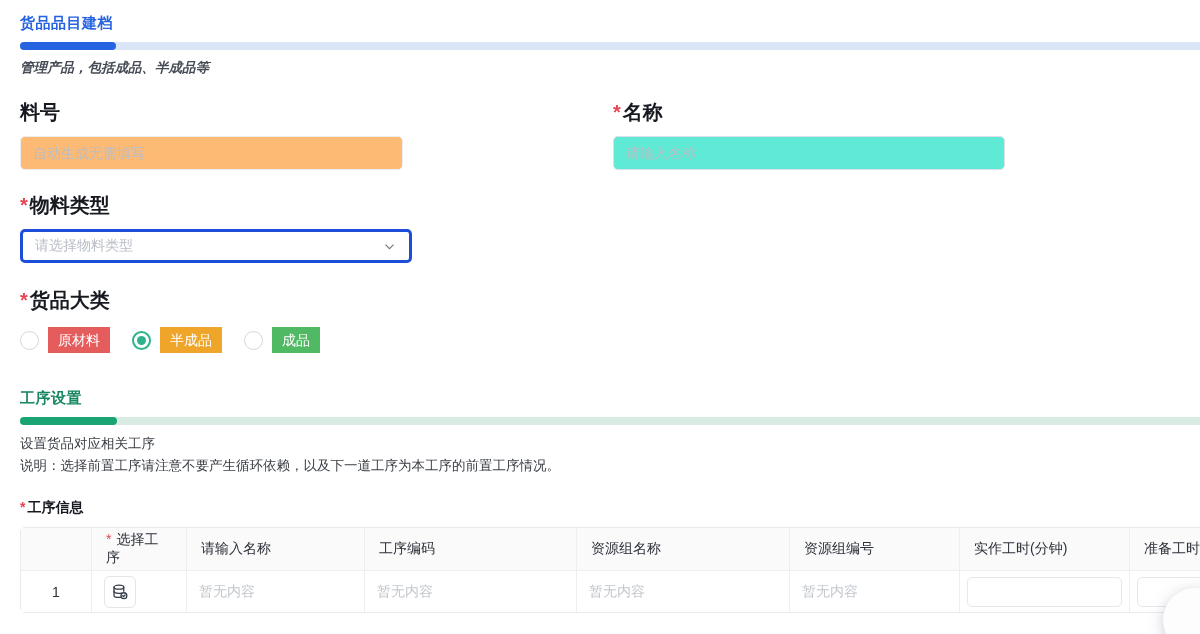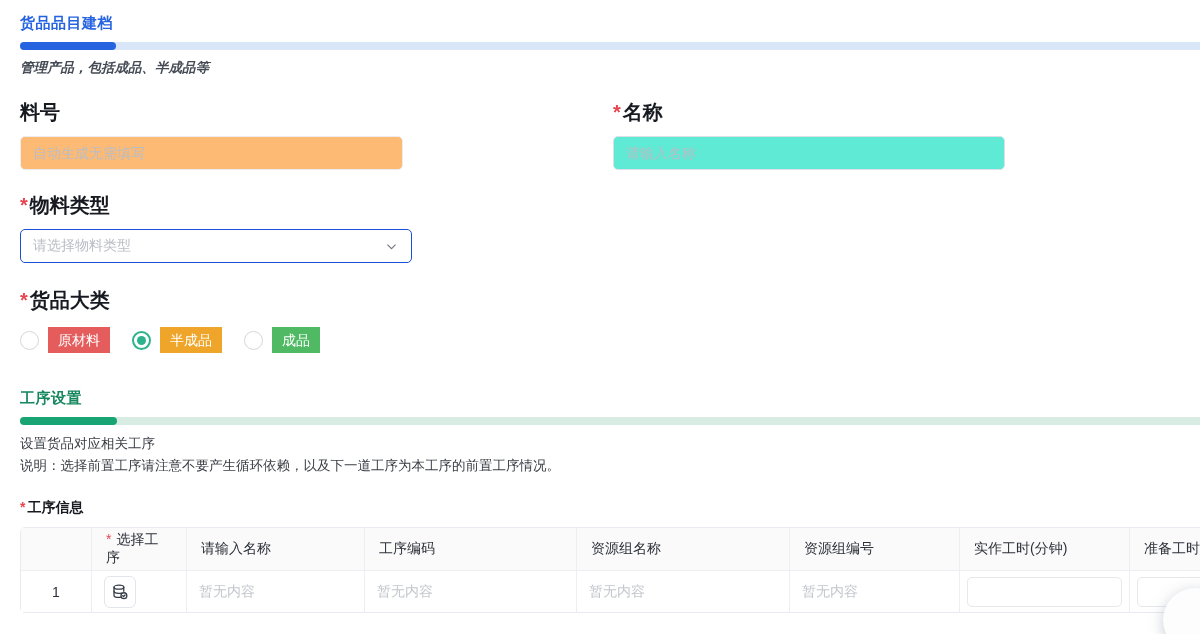--- a/index.html
+++ b/index.html
@@ -25,21 +25,21 @@
   .form-row { display:flex; margin-top:22px; }
   .form-row:first-of-type { margin-top:20px; }
   .col-l { width:383px; margin-right:210px; }
   .col-r { width:392px; }
   .f-label { display:block; font-size:20px; font-weight:700; color:#171a20; margin-bottom:10px; }
   .req::before { content:"*"; color:var(--required-red); margin-right:2px; font-weight:700; }
   .ipt { width:100%; height:34px; border:1px solid #dcdfe5; border-radius:5px; background:#5eead4;
          padding:0 12px; font-size:14px; color:#333; font-family:inherit; outline:none; }
   .ipt::placeholder { color:#b9bdc6; }
   .ipt.disabled { background:#fdba74; border-color:#ededf1; }
-  .select { width:100%; height:34px; border:1px solid #1d4ed8; border-radius:5px; background:#fff;
+  .select { width:100%; height:34px; border:3px solid #1d4ed8; border-radius:5px; background:#fff;
             display:flex; align-items:center; justify-content:space-between; padding:0 12px; cursor:pointer; }
   .select .ph { font-size:14px; color:#b9bdc6; }
   .select svg { stroke:#73777f; }
 
   
   .cat-block { margin-top:24px; }
   .radio-row { display:flex; align-items:center; margin-top:13px; }
   .radio-item { display:flex; align-items:center; margin-right:22px; cursor:pointer; }
   .radio { width:19px; height:19px; border-radius:50%; border:1.5px solid #d4d7dd; background:#fff; position:relative; }
   .radio.checked { border:2px solid var(--teal-radio); }

